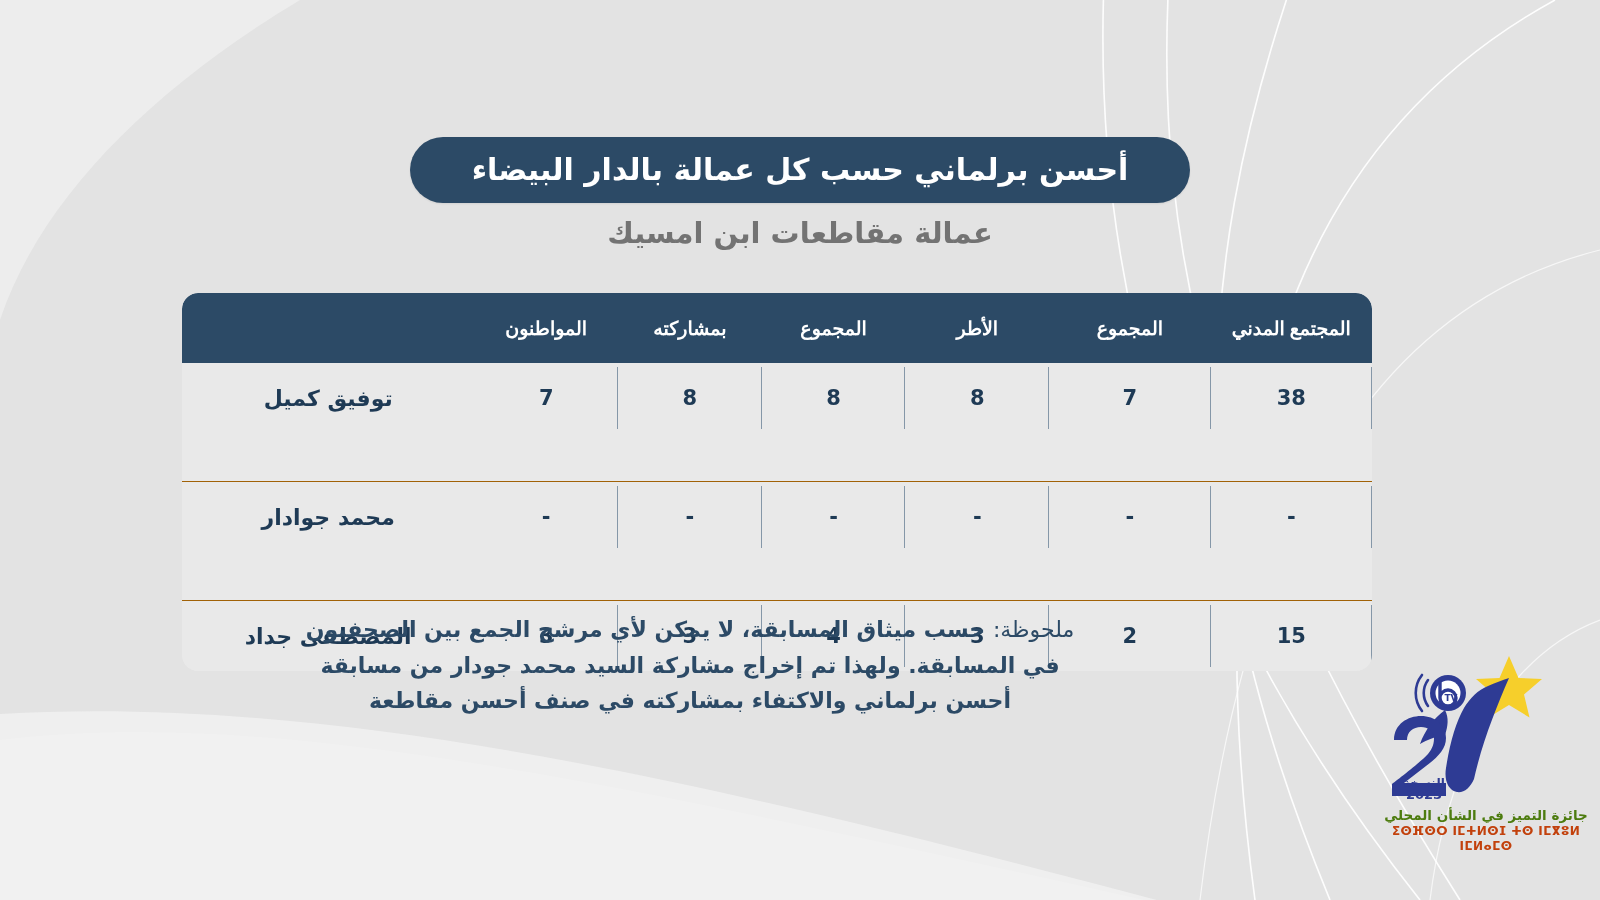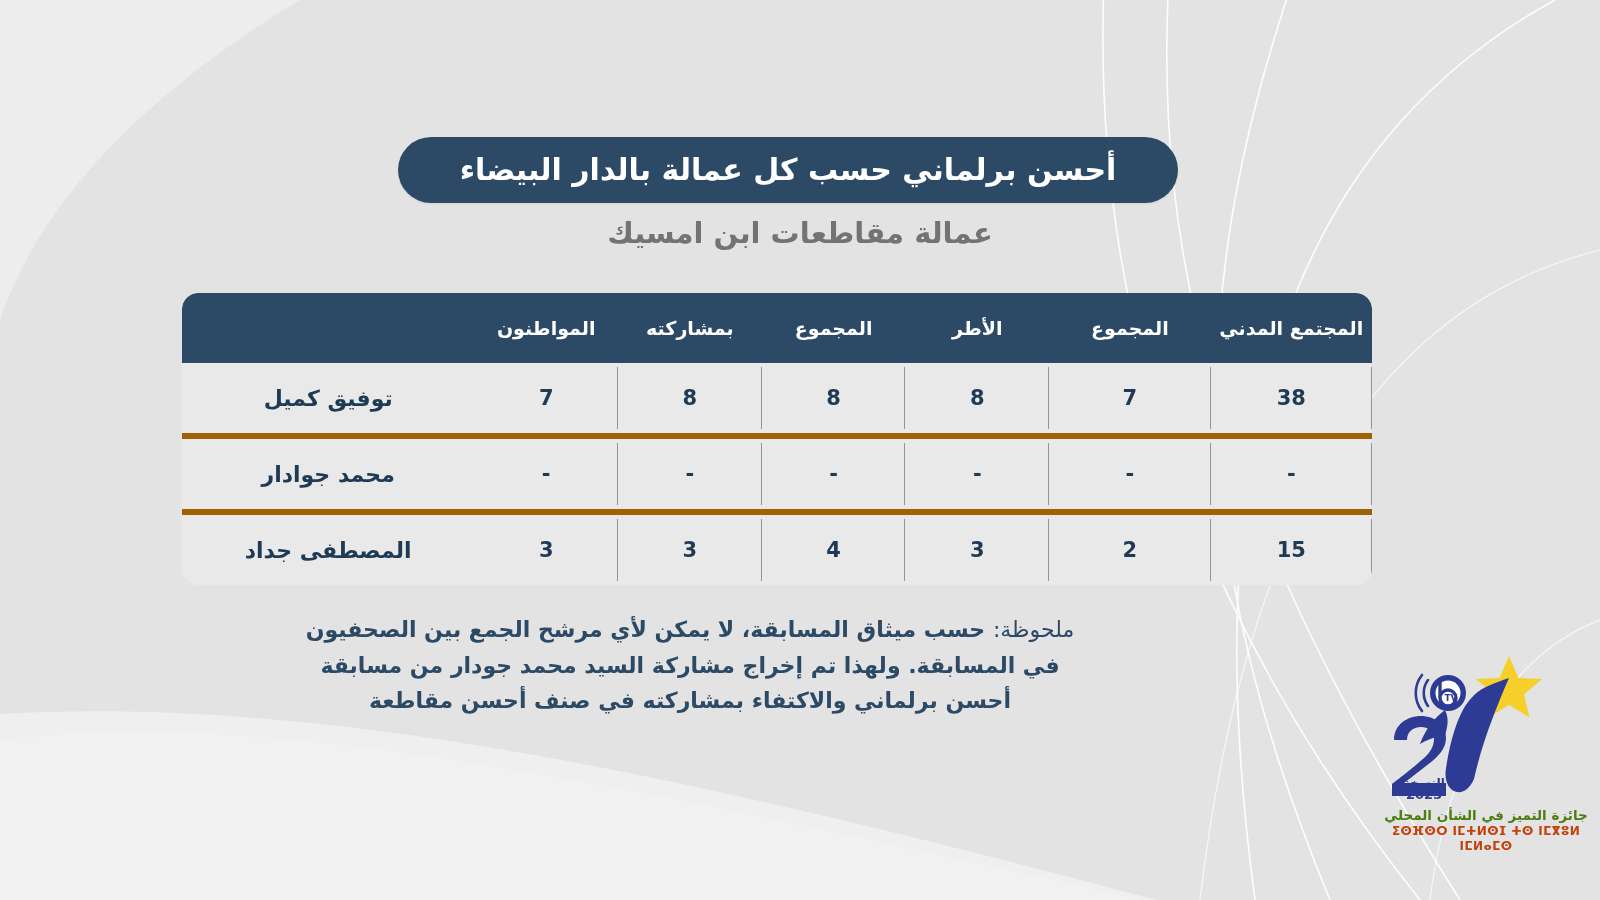--- a/index.html
+++ b/index.html
@@ -21,21 +21,21 @@
     position: absolute;
     inset: 0;
     width: 1600px;
     height: 900px;
     z-index: 0;
   }
 
   
   #title-pill {
     position: absolute;
-    left: 398px;
+    left: 410px;
     top: 137px;
     width: 780px;
     height: 66px;
     background: #2c4a66;
     border-radius: 33px;
     display: flex;
     align-items: center;
     justify-content: center;
     z-index: 5;
     box-shadow: 0 1px 2px rgba(0,0,0,.08);
@@ -82,33 +82,35 @@
     border-radius: 16px 16px 0 0;
   }
   .t-head .cell {
     display: flex;
     align-items: center;
     justify-content: center;
     color: #ffffff;
     font-size: 19px;
     font-weight: bold;
     white-space: nowrap;
+    font-family: Liberation Serif, serif;
   }
   .t-body {
     background: #e9e9e9;
     border-radius: 0 0 16px 16px;
   }
   .t-row {
     display: flex;
     flex-direction: row-reverse;
     height: 70px;
     position: relative;
   }
   .t-row + .t-row {
-    border-top: 6px solid #a16207;
+    border-top: 1px solid #a16207;
+    margin-top: 48px;
   }
   .t-row .cell {
     display: flex;
     align-items: center;
     justify-content: center;
     color: #1e3a55;
     font-size: 21px;
     font-weight: bold;
     position: relative;
   }

